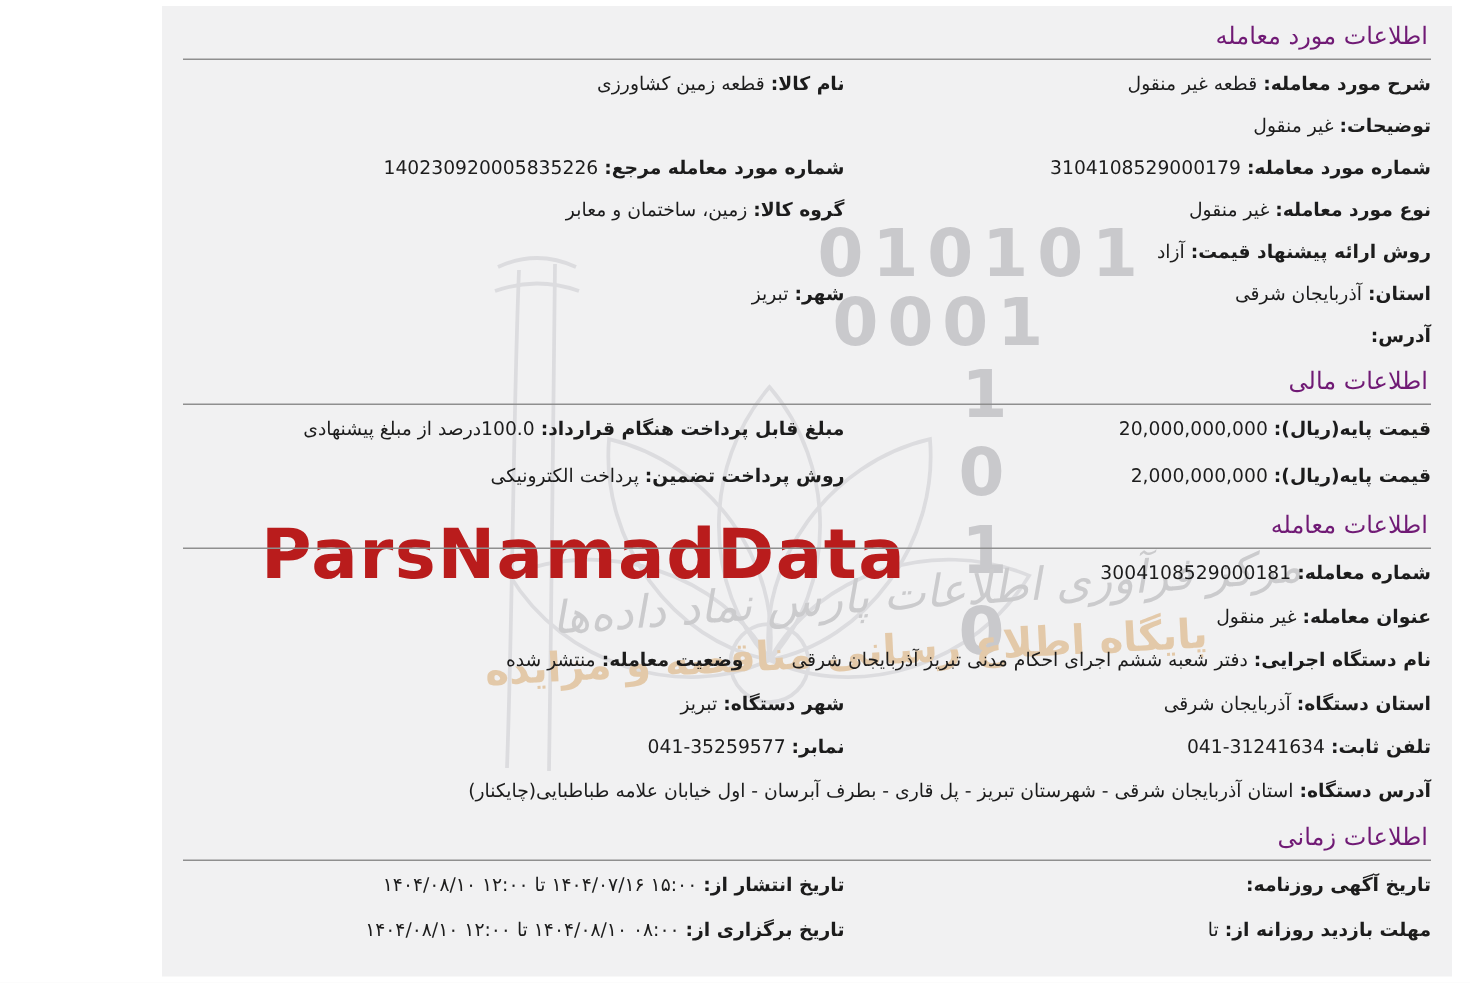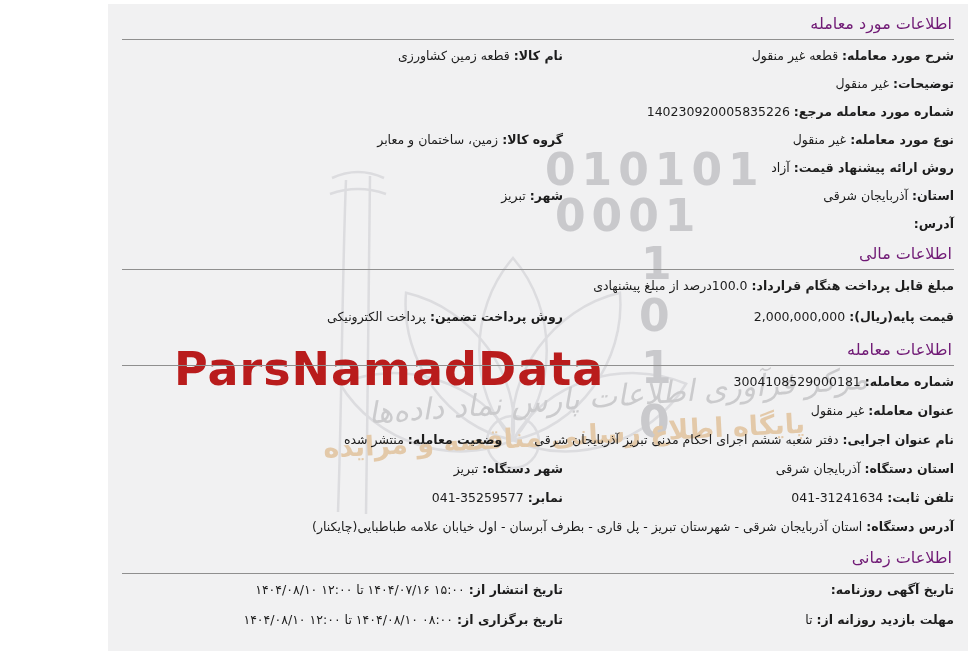--- a/index.html
+++ b/index.html
@@ -81,20 +81,21 @@
       <hr class="rule">
       <div class="rows">
           <div class="row">
             <div class="cell"><span class="lbl">شرح مورد معامله:</span> <span class="val">قطعه غیر منقول</span></div>
             <div class="cell"><span class="lbl">نام کالا:</span> <span class="val">قطعه زمین کشاورزی</span></div>
           </div>
           <div class="row">
             <div class="cell"><span class="lbl">توضیحات:</span> <span class="val">غیر منقول</span></div>
           </div>
           <div class="row">
+            <div class="cell"><span class="lbl">شماره مورد معامله:</span> <span class="val">3104108529000179</span></div>
             <div class="cell"><span class="lbl">شماره مورد معامله مرجع:</span> <span class="val">140230920005835226</span></div>
           </div>
           <div class="row">
             <div class="cell"><span class="lbl">نوع مورد معامله:</span> <span class="val">غیر منقول</span></div>
             <div class="cell"><span class="lbl">گروه کالا:</span> <span class="val">زمین، ساختمان و معابر</span></div>
           </div>
           <div class="row">
             <div class="cell"><span class="lbl">روش ارائه پیشنهاد قیمت:</span> <span class="val">آزاد</span></div>
           </div>
           <div class="row">
@@ -105,41 +106,42 @@
             <div class="cell"><span class="lbl">آدرس:</span> <span class="val"></span></div>
           </div>
         </div>
     </section>
 
     <section class="sec sec-financial">
       <div class="sec-title">اطلاعات مالی</div>
       <hr class="rule">
       <div class="rows">
           <div class="row">
+            <div class="cell"><span class="lbl">قیمت پایه(ریال):</span> <span class="val">20,000,000,000</span></div>
             <div class="cell"><span class="lbl">مبلغ قابل پرداخت هنگام قرارداد:</span> <span class="val">100.0درصد از مبلغ پیشنهادی</span></div>
           </div>
           <div class="row">
             <div class="cell"><span class="lbl">قیمت پایه(ریال):</span> <span class="val">2,000,000,000</span></div>
             <div class="cell"><span class="lbl">روش پرداخت تضمین:</span> <span class="val">پرداخت الکترونیکی</span></div>
           </div>
         </div>
     </section>
 
     <section class="sec sec-deal">
       <div class="sec-title">اطلاعات معامله</div>
       <hr class="rule">
       <div class="rows">
           <div class="row">
             <div class="cell"><span class="lbl">شماره معامله:</span> <span class="val">3004108529000181</span></div>
           </div>
           <div class="row">
             <div class="cell"><span class="lbl">عنوان معامله:</span> <span class="val">غیر منقول</span></div>
           </div>
           <div class="row flow">
-            <div class="cell"><span class="lbl">نام عنوان اجرایی:</span> <span class="val">دفتر شعبه ششم اجرای احکام مدنی تبریز آذربایجان شرقی</span></div>
+            <div class="cell"><span class="lbl">نام دستگاه اجرایی:</span> <span class="val">دفتر شعبه ششم اجرای احکام مدنی تبریز آذربایجان شرقی</span></div>
             <div class="cell"><span class="lbl">وضعیت معامله:</span> <span class="val">منتشر شده</span></div>
           </div>
           <div class="row">
             <div class="cell"><span class="lbl">استان دستگاه:</span> <span class="val">آذربایجان شرقی</span></div>
             <div class="cell"><span class="lbl">شهر دستگاه:</span> <span class="val">تبریز</span></div>
           </div>
           <div class="row">
             <div class="cell"><span class="lbl">تلفن ثابت:</span> <span class="val">31241634-041</span></div>
             <div class="cell"><span class="lbl">نمابر:</span> <span class="val">35259577-041</span></div>
           </div>

